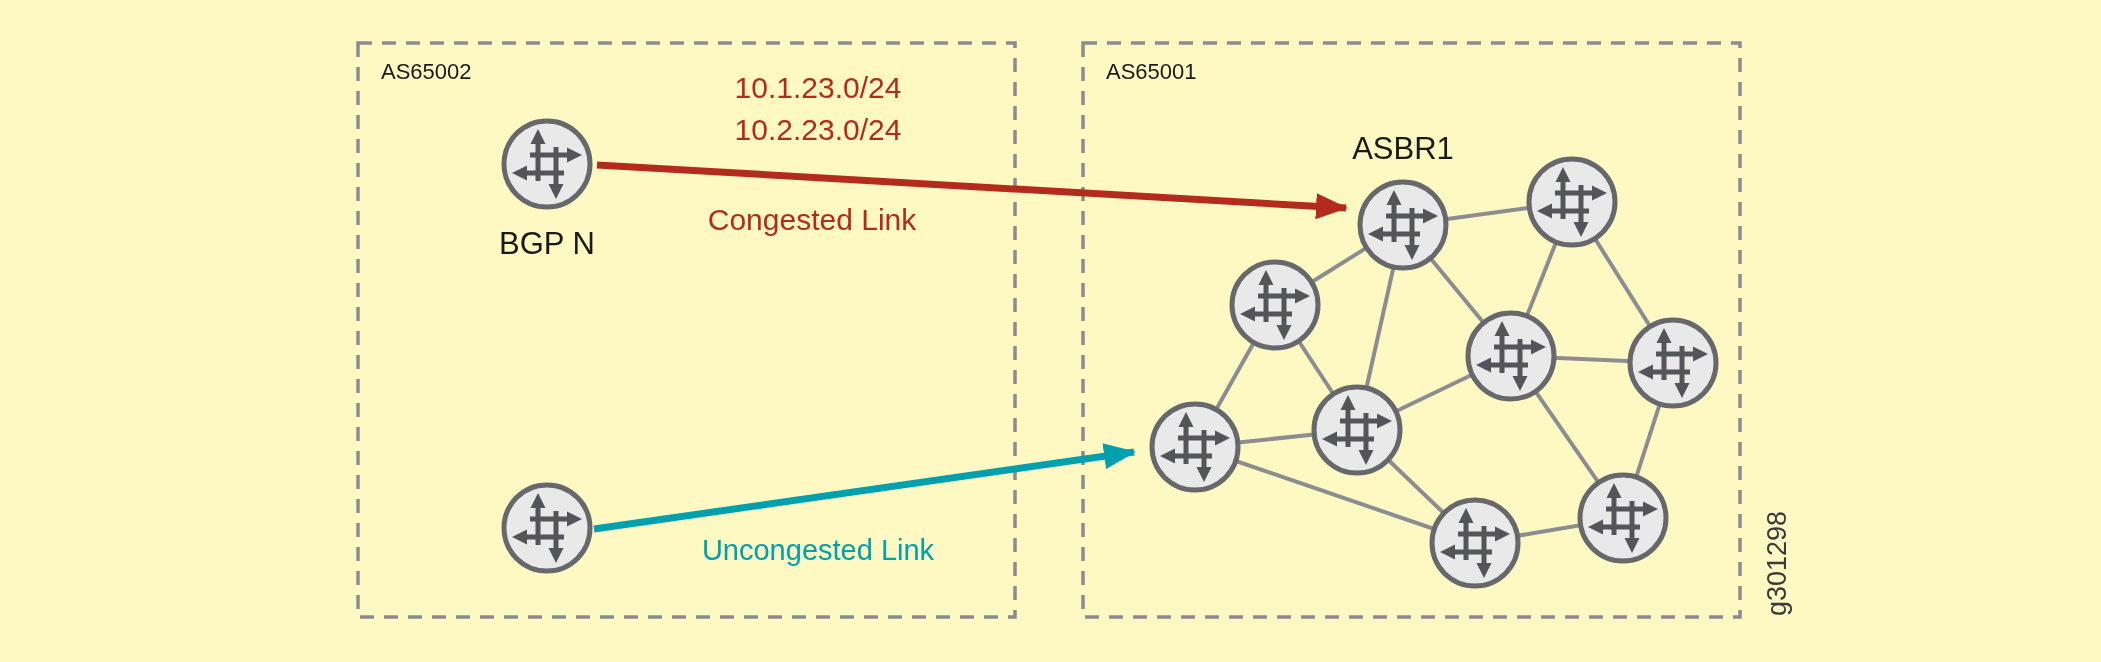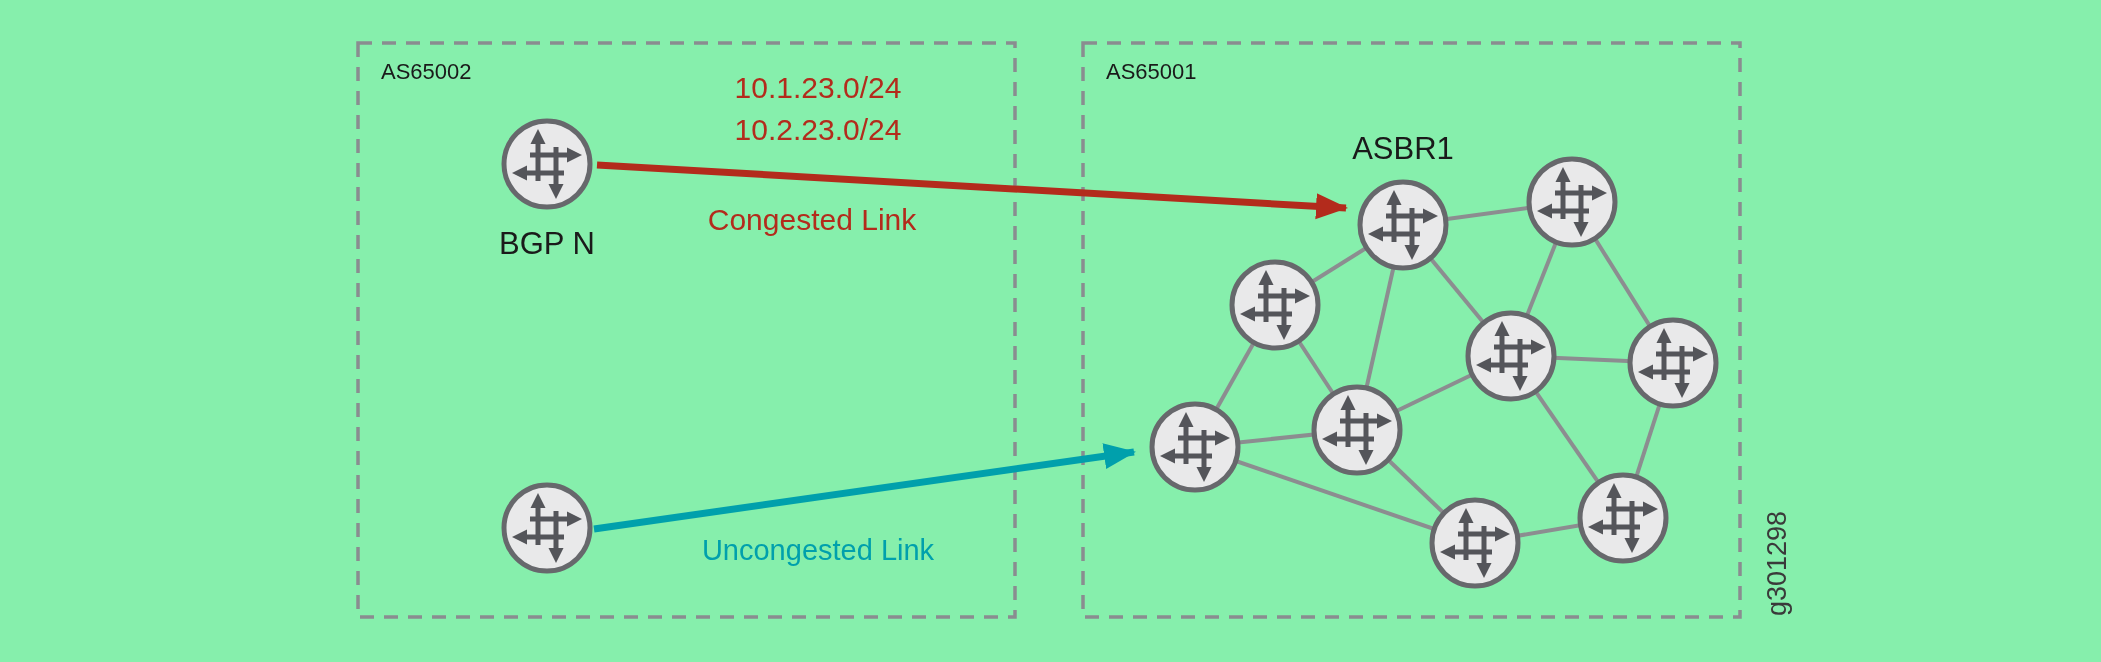--- a/index.html
+++ b/index.html
@@ -4,21 +4,21 @@
 <style>
   html, body {
     margin: 0;
     padding: 0;
     background: #ffffff;
   }
   .stage {
     position: relative;
     width: 2101px;
     height: 662px;
-    background: #86efac;
+    background: #fef9c3;
     font-family: "Liberation Sans", sans-serif;
   }
   svg { display: block; }
 
   .box {
     fill: none;
     stroke: var(--box_border);
     stroke-width: 3.5;
     stroke-dasharray: 14 10;
   }

